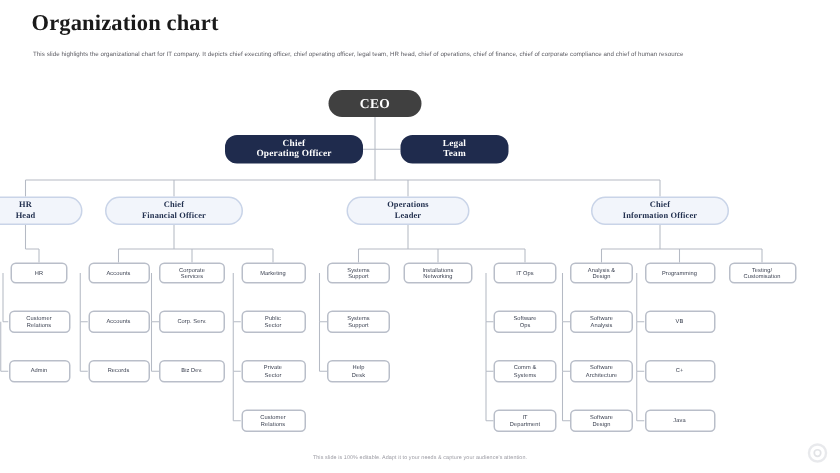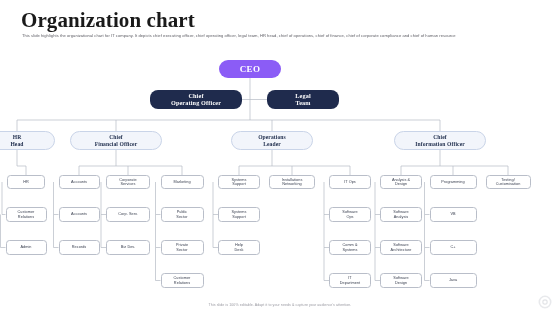--- a/index.html
+++ b/index.html
@@ -7,41 +7,41 @@
     width:560px;height:315px;
     background:#ffffff;
     font-family:"Liberation Sans", sans-serif;
     overflow:hidden;
     position:relative;
   }
   
   #slide-title{
     position:absolute;left:21px;top:8px;
     font-family:"Liberation Serif", serif;
-    font-size:21px;font-weight:700;color:#1a1a1a;
+    font-size:15px;font-weight:700;color:#1a1a1a;
     letter-spacing:.1px;
   }
   #slide-subtitle{
     position:absolute;left:22px;top:33px;width:500px;
     font-size:4.1px;line-height:6.2px;color:#5c5c63;
     letter-spacing:.05px;
   }
   
   #chart{position:absolute;left:0;top:55px;width:560px;height:240px;}
   #wires{position:absolute;left:0;top:0;width:560px;height:240px;}
   .node{
     position:absolute;box-sizing:border-box;
     display:flex;align-items:center;justify-content:center;
     text-align:center;
     border-radius:7px;
     line-height:1.12;
     white-space:pre-line;
   }
   .n-ceo{
-    background:#8b5cf6;color:#ffffff;
+    background:#404040;color:#ffffff;
     font-family:"Liberation Serif", serif;
     font-weight:700;font-size:9px;letter-spacing:.3px;
     border-radius:9px;
   }
   .n-dark{
     background:#1f2b4d;color:#ffffff;
     font-family:"Liberation Serif", serif;
     font-weight:700;font-size:6.2px;letter-spacing:.15px;
     border-radius:8px;
   }

